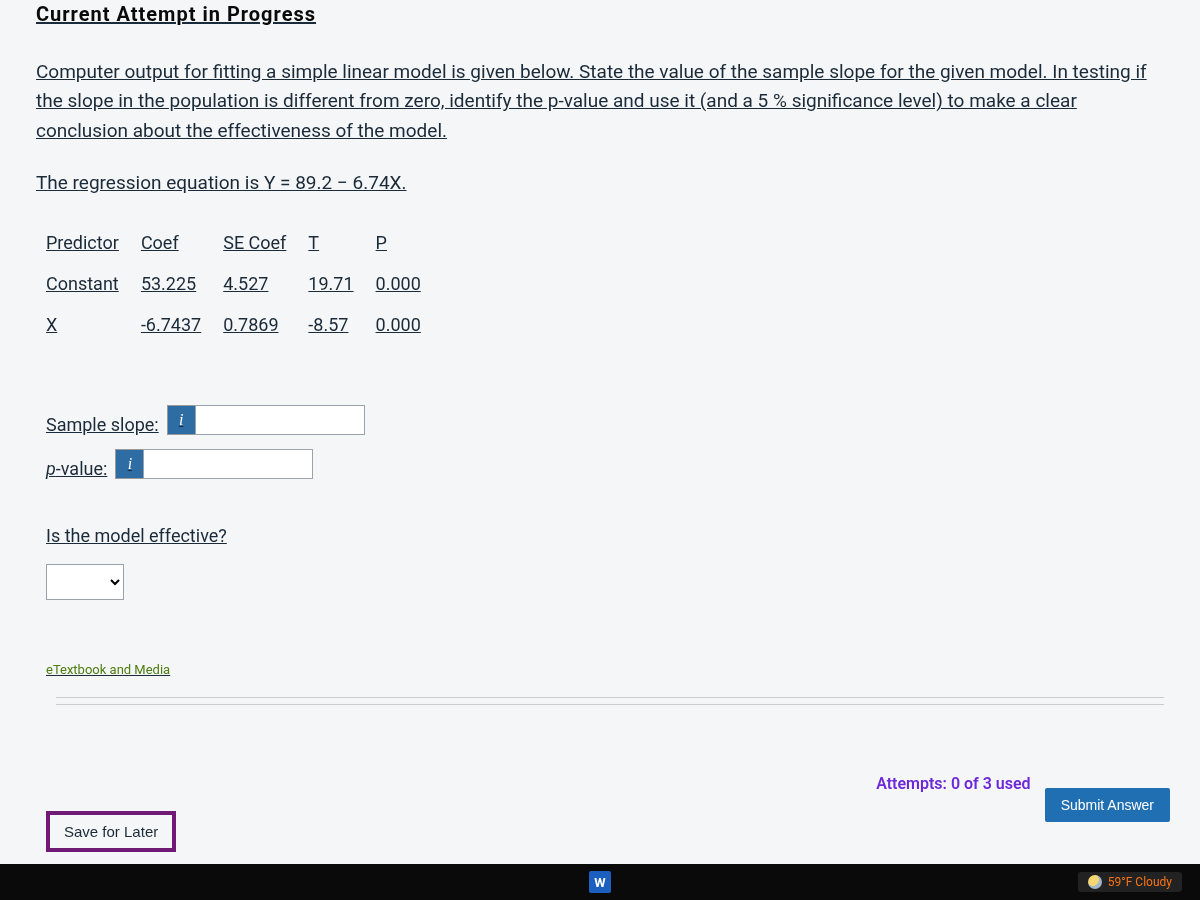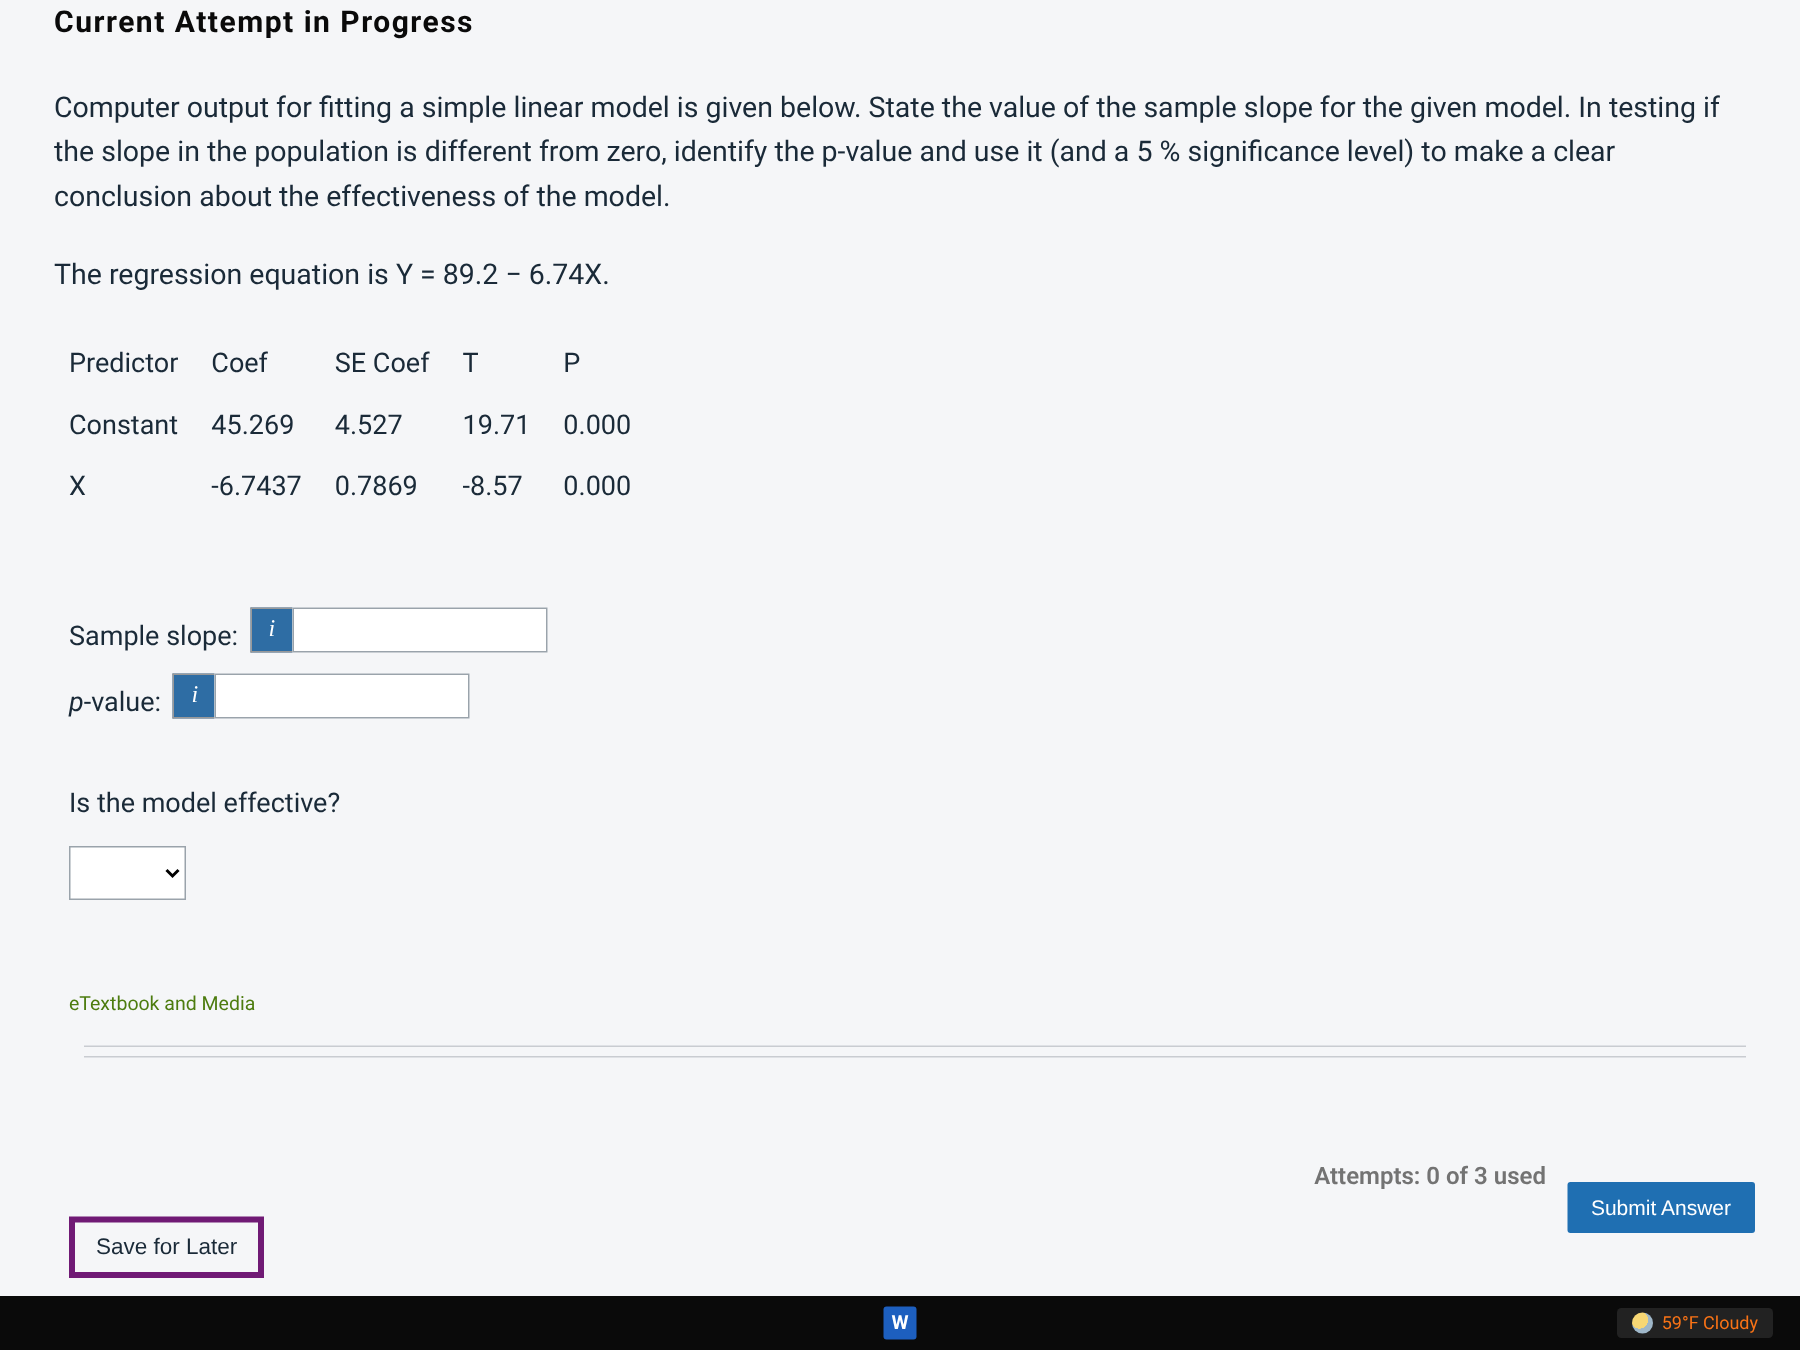--- a/index.html
+++ b/index.html
@@ -10,20 +10,21 @@
     height: 900px;
     overflow: hidden;
     position: relative;
     color: #1a2b3c;
   }
   .page {
     background: #f5f6f8;
     padding: 0 36px 20px 36px;
     min-height: 900px;
     position: relative;
+    text-decoration: underline;
   }
   .header-fragment {
     font-size: 20px;
     font-weight: 700;
     color: #0a0a0a;
     letter-spacing: .05em;
     padding-top: 2px;
     padding-bottom: 10px;
     border-bottom: 1px solid transparent;
   }
@@ -119,21 +120,21 @@
   .footer-row {
     position: absolute;
     right: 30px;
     bottom: 78px;
     display: flex;
     align-items: center;
     gap: 14px;
   }
   .attempts {
     font-size: 16px;
-    color: #737373;
+    color: #6d28d9;
     font-weight: 600;
   }
   .submit-btn {
     background: #1f6fb2;
     color: #fff;
     border: none;
     padding: 9px 16px;
     font-size: 14px;
     cursor: pointer;
     border-radius: 2px;
@@ -215,21 +216,21 @@
         <th>Predictor</th>
         <th>Coef</th>
         <th>SE Coef</th>
         <th>T</th>
         <th>P</th>
       </tr>
     </thead>
     <tbody>
       <tr>
         <td>Constant</td>
-        <td>45.269</td>
+        <td>53.225</td>
         <td>4.527</td>
         <td>19.71</td>
         <td>0.000</td>
       </tr>
       <tr>
         <td>X</td>
         <td>-6.7437</td>
         <td>0.7869</td>
         <td>-8.57</td>
         <td>0.000</td>

